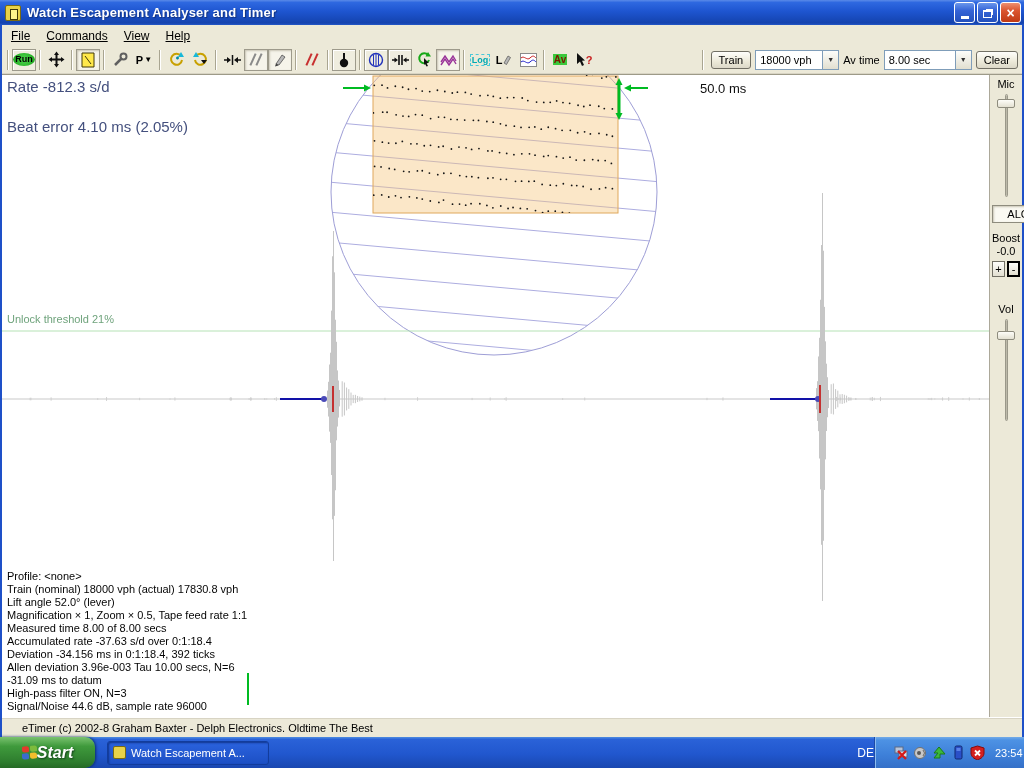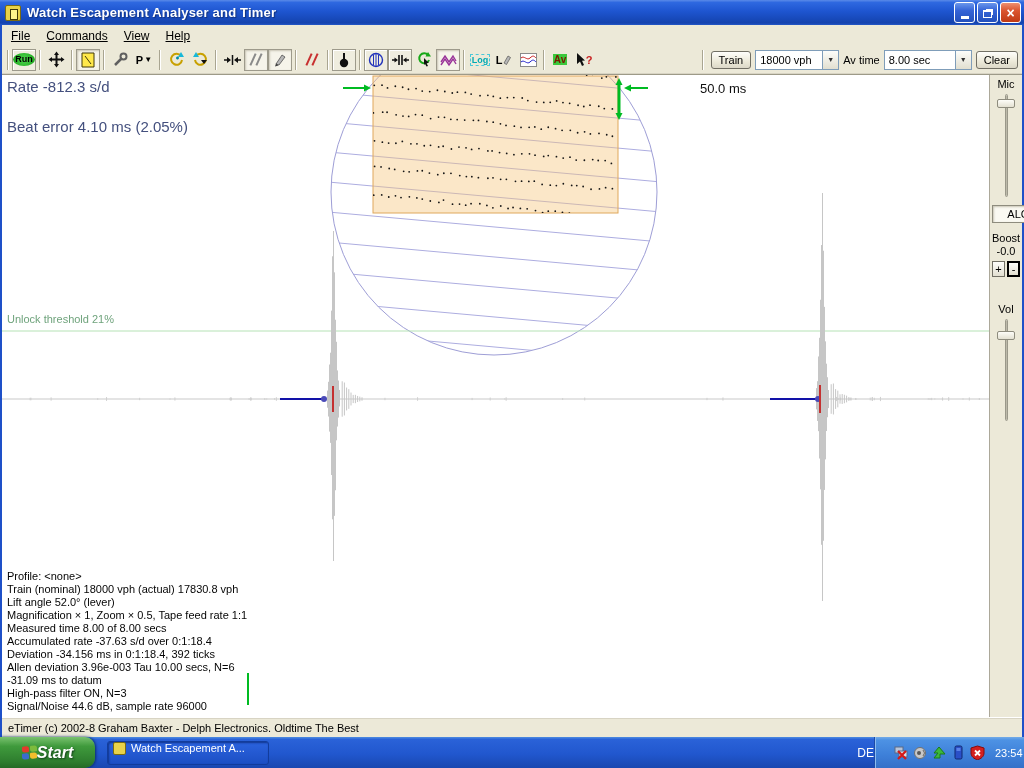--- a/index.html
+++ b/index.html
@@ -58,31 +58,31 @@
   
   .sidepanel { width:32px; background:#ECE9D8; position:relative; font-size:11px; color:#000; }
   .sp-label { position:absolute; width:100%; text-align:center; }
   .vtrack { position:absolute; left:15px; width:3px; background:#E8E6DA; border:1px solid #9A988A; border-radius:2px; box-shadow:inset 1px 1px 1px #B8B5A5; }
   .vthumb { position:absolute; left:7px; width:18px; height:9px; background:linear-gradient(180deg,#FDFDF8,#E4E1D2); border:1px solid #8E8C7E; border-radius:2px; }
   .alc-btn { position:absolute; left:2px; top:130px; width:52px; height:18px; background:#FAF9F2; border:1px solid #8E8C7E; box-shadow:inset 1px 1px 2px #C9C5B5; font-size:11px; text-align:center; line-height:16px; }
   .pm-btn { position:absolute; top:186px; width:13px; height:16px; background:linear-gradient(180deg,#FEFEFB,#E2DFD0); border:1px solid #716F64; font-size:11px; text-align:center; line-height:14px; }
   .pm-btn.minus { border:2px solid #000; line-height:12px; }
 
   
-  .statusbar { height:20px; background:#ECE9D8; border-top:1px solid #fff; box-shadow:inset 0 1px 0 #D8D4C4; font-size:11px; color:#000; display:flex; align-items:center; padding-left:6px; }
+  .statusbar { height:20px; background:#ECE9D8; border-top:1px solid #fff; box-shadow:inset 0 1px 0 #D8D4C4; font-size:11px; color:#000; display:flex; align-items:center; padding-left:20px; }
 
   
   .taskbar { height:31px; background:linear-gradient(180deg,#4E8DE0 0%,#2A62D8 8%,#2157CE 55%,#1A47B0 100%); display:flex; align-items:center; position:relative; }
   .start-btn { height:31px; width:95px; border-radius:0 10px 10px 0; background:linear-gradient(180deg,#79C26F 0%,#3F9A3C 30%,#2E7D2E 80%,#256A25 100%);
     display:flex; align-items:center; justify-content:center; box-shadow:1px 0 3px #0A2A6A; }
   .start-text { color:#fff; font-size:16px; font-weight:bold; font-style:italic; text-shadow:1px 1px 2px #14401A; }
   .flag { width:15px; height:14px; display:grid; grid-template-columns:7px 7px; grid-template-rows:6px 6px; gap:1px; transform:skewY(-6deg); }
   .flag i { border-radius:1px 3px 1px 3px; }
   .task-btn { margin-left:12px; height:24px; width:162px; background:linear-gradient(180deg,#2B63DE,#1C4FC4); border:1px solid #123C9C; border-radius:3px;
-    display:flex; gap:5px; padding:0 5px; box-shadow:inset 1px 1px 2px #10348C; }
+    display:flex; align-items:center; gap:5px; padding:0 5px; box-shadow:inset 1px 1px 2px #10348C; }
   .task-icon { width:13px; height:13px; background:#E8D24A; border:1px solid #7A6B10; border-radius:2px; flex:0 0 13px; }
   .task-label { color:#fff; font-size:11px; white-space:nowrap; overflow:hidden; }
   .lang-ind { position:absolute; right:150px; color:#fff; font-size:12px; }
   .tray { position:absolute; right:0; height:31px; width:150px; background:linear-gradient(180deg,#74ACE8 0%,#4D92E4 10%,#3D7FD8 60%,#3570C8 100%);
     border-left:1px solid #1C4AA8; box-shadow:inset 1px 0 0 #8CBCF0; display:flex; align-items:center; padding-left:19px; gap:4px; }
   .tray-icon { width:15px; height:15px; position:relative; }
   .clock { color:#fff; font-size:11px; margin-left:6px; }
 </style>
 </head>
 <body>

